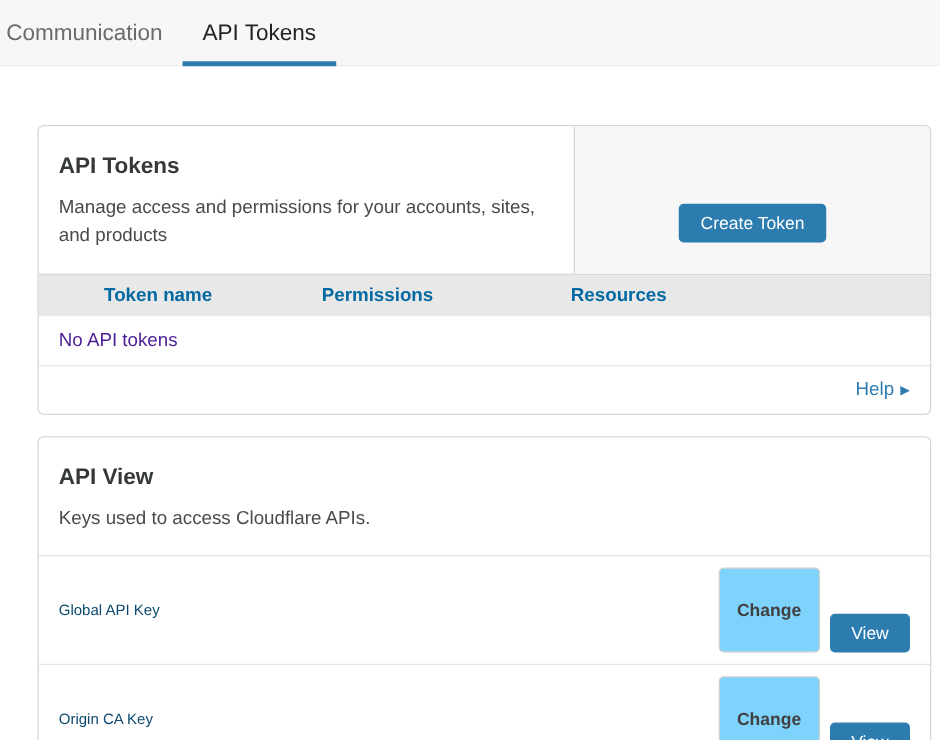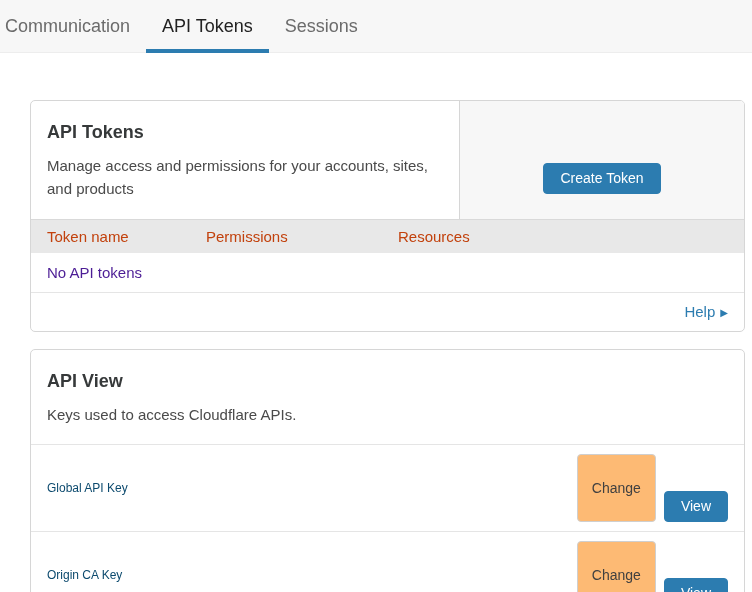--- a/index.html
+++ b/index.html
@@ -86,34 +86,36 @@
     text-align: center;
   }
   .btn-primary {
     background: #2c7cb0;
     border: 1px solid #2c7cb0;
     color: #fff;
     padding: 6px 16px;
     margin-top: 37px;
   }
   .btn-secondary {
-    background: #fdba74;
+    background: #7dd3fc;
     border: 1px solid #cfcfcf;
     color: #404040;
     padding: 6px 14px;
+    font-weight: bold;
   }
   
   .table-header {
     display: flex;
     background: #e8e8e8;
     border-top: 1px solid #d9d9d9;
     padding: 8px 16px;
     font-size: 15px;
-    font-weight: normal;
-    color: #c2410c;
+    font-weight: bold;
+    color: #0369a1;
+    text-align: center;
   }
   .th-token { width: 159px; }
   .th-perm  { width: 192px; }
   .th-res   { width: 194px; }
   .th-status{ flex: 1; }
   .empty-row {
     padding: 11px 16px;
     font-size: 15px;
     color: #4c1d95;
     border-bottom: 1px solid #e5e5e5;
@@ -145,21 +147,20 @@
   }
   .key-label { font-size: 12px; color: #0c4a6e; }
   .key-actions { display: flex; gap: 8px; }
 </style>
 </head>
 <body>
 
 <div class="tabbar">
   <div class="tab">Communication</div>
   <div class="tab active">API Tokens</div>
-  <div class="tab">Sessions</div>
 </div>
 
 <div class="content">
 
   <div class="card">
     <div class="card-header-split">
       <div class="card-header-left">
         <h2 class="card-title">API Tokens</h2>
         <p class="card-desc">Manage access and permissions for your accounts, sites, and products</p>
       </div>

